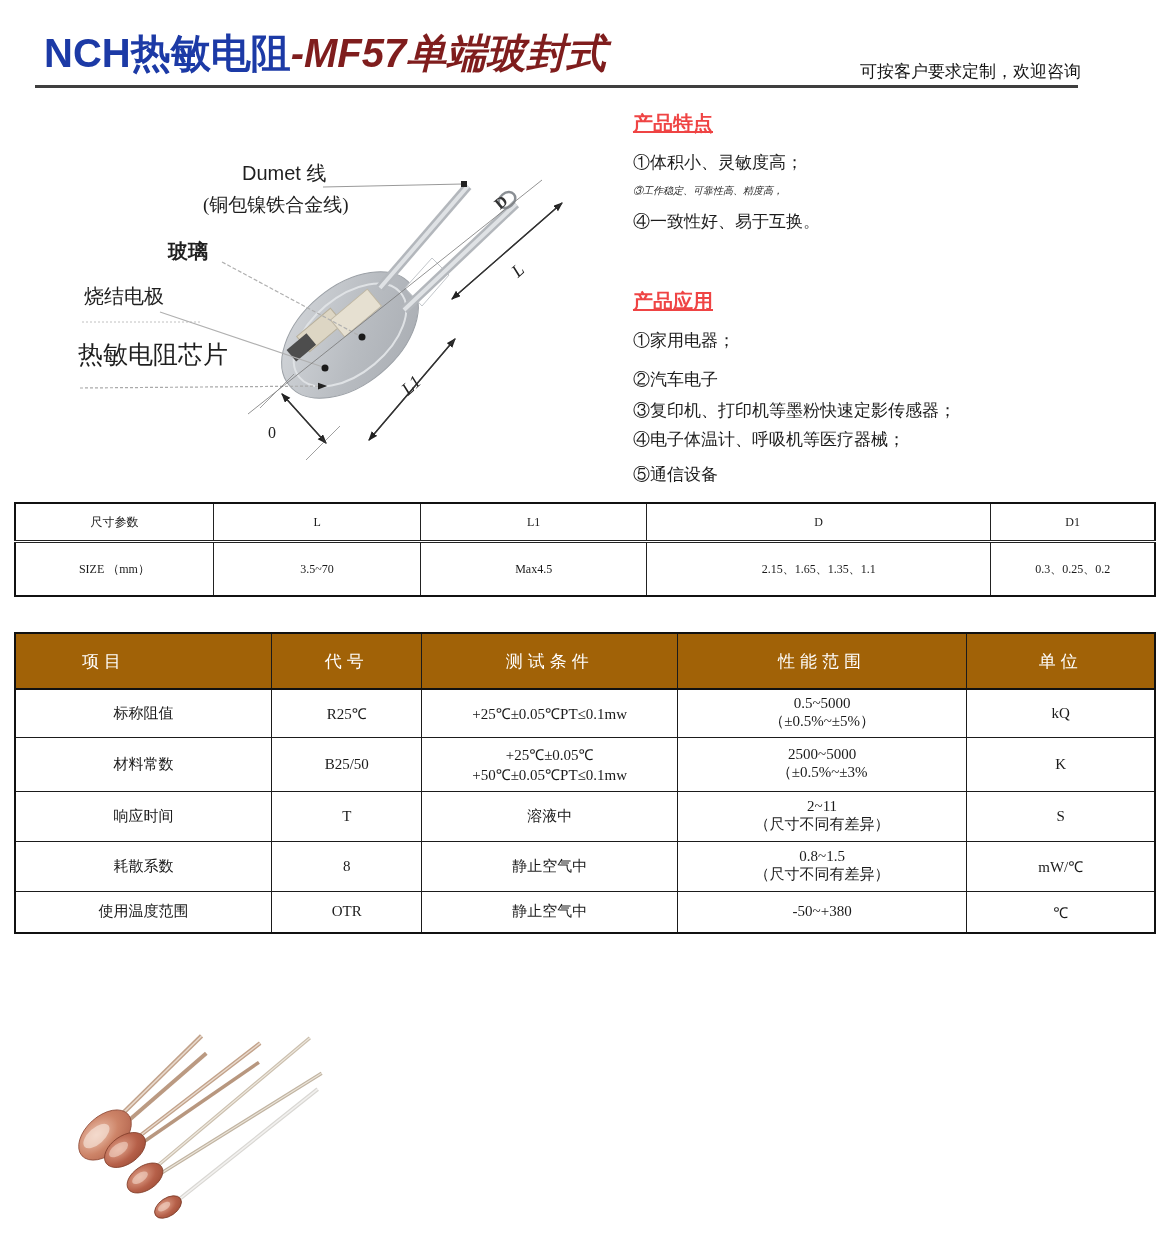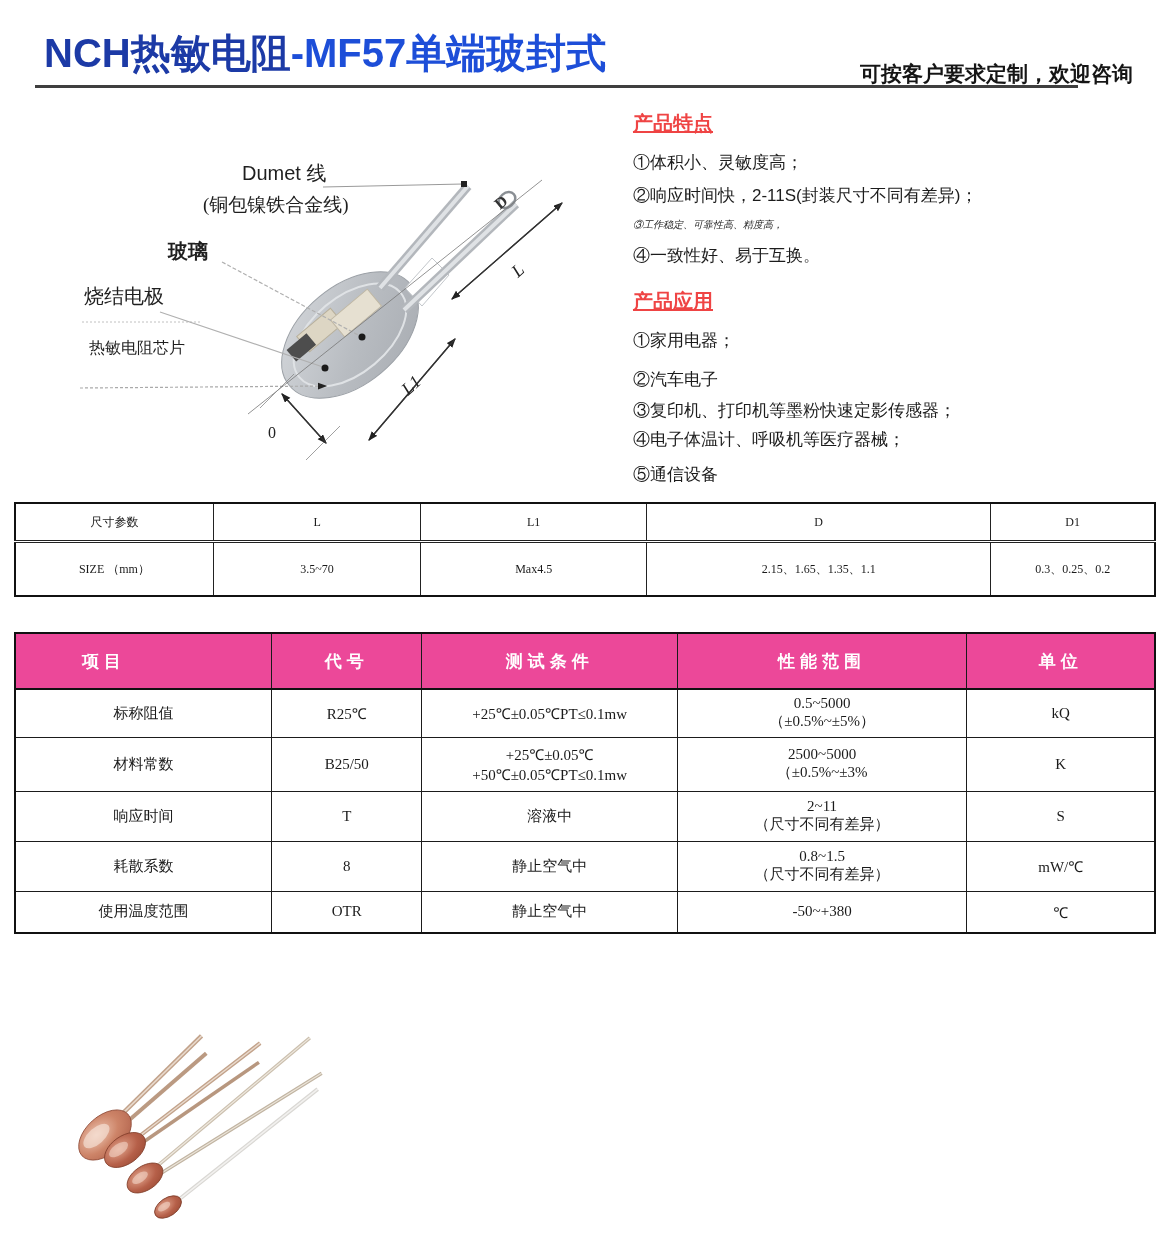--- a/index.html
+++ b/index.html
@@ -3,57 +3,57 @@
 <meta charset="utf-8">
 <style>
   html,body{margin:0;padding:0;background:#fff;}
   .page{position:relative;width:1168px;height:1242px;background:#fff;overflow:hidden;
         font-family:"Liberation Serif",serif;color:#1a1a1a;}
 
   
   .title{position:absolute;left:44px;top:26px;font-family:"Liberation Sans",sans-serif;
          font-weight:bold;font-size:40px;letter-spacing:0;white-space:nowrap;}
   .title .brand{color:#1c3aa6;}
-  .title .rest{color:#1d4ed8;}
+  .title .rest{color:#7f1d1d;font-style:italic;}
   .subtitle{position:absolute;left:860px;top:60px;font-family:"Liberation Sans",sans-serif;
-            font-weight:bold;font-size:21px;color:#151515;white-space:nowrap;}
+            font-weight:normal;font-size:17px;color:#151515;white-space:nowrap;}
   .rule{position:absolute;left:35px;top:85px;width:1043px;height:3px;background:#3f3f3f;}
 
   
   .col-right{position:absolute;left:633px;top:110px;width:520px;
              font-family:"Liberation Sans",sans-serif;}
   .sec-title{font-size:20px;font-weight:bold;color:#ef4444;margin:0 0 14px 0;text-decoration:underline;}
   .feat-item{font-size:17px;color:#1c1c1c;}
   .apps{position:absolute;left:633px;top:288px;width:520px;font-family:"Liberation Sans",sans-serif;}
   .it{font-style:italic;font-size:10px;font-family:"Liberation Serif",serif;}
   .mb10{margin-bottom:10px}.mb11{margin-bottom:11px}.mb12{margin-bottom:12px}
   .mb16{margin-bottom:16px}.mb8{margin-bottom:8px}.mb6{margin-bottom:6px}
 
   
   .diagram{position:absolute;left:60px;top:140px;width:560px;height:330px;}
   .diagram svg{position:absolute;left:0;top:0;}
   .dlabel{position:absolute;white-space:nowrap;color:#1f1f1f;}
   .lb-dumet{left:182px;top:20px;font-family:"Liberation Sans",sans-serif;font-size:20px;}
   .lb-dumet-sub{left:143px;top:52px;font-size:19px;}
   .lb-glass{left:108px;top:98px;font-size:20px;font-weight:bold;font-family:Liberation Mono, monospace;}
   .lb-electrode{left:24px;top:143px;font-size:20px;}
-  .lb-chip{left:29px;top:198px;font-size:16px;}
+  .lb-chip{left:18px;top:198px;font-size:25px;}
 
   
   table{border-collapse:collapse;table-layout:fixed;}
   .size-table{position:absolute;left:14px;top:502px;width:1142px;font-size:12px;}
   .size-table td{border:1px solid #222;text-align:center;vertical-align:middle;}
   .size-table{border:2px solid #111;}
   .size-table .hd td{height:34px;border-bottom:3px double #222;}
   .size-table .bd td{height:50px;}
 
   .spec-table{position:absolute;left:14px;top:632px;width:1142px;font-size:15px;border:2px solid #111;}
   .spec-table td,.spec-table th{border:1px solid #1b1b1b;text-align:center;vertical-align:middle;}
-  .spec-table thead th{background:#ec4899;color:#fff;font-family:"Liberation Sans",sans-serif;
-                       font-weight:bold;font-size:17px;height:52px;letter-spacing:5px;
+  .spec-table thead th{background:#a16207;color:#fff;font-family:"Liberation Sans",sans-serif;
+                       font-weight:normal;font-size:17px;height:52px;letter-spacing:5px;
                        border-bottom:2px solid #111;}
   .spec-table thead th.first{text-align:left;padding-left:66px;}
   .spec-table tbody tr{height:50px;}
   .spec-table .l2{font-size:15px;}
 
   
   .photo{position:absolute;left:62px;top:1032px;width:290px;height:200px;}
 </style>
 </head>
 <body>
@@ -127,21 +127,20 @@
     <div class="dlabel lb-dumet">Dumet 线</div>
     <div class="dlabel lb-dumet-sub">(铜包镍铁合金线)</div>
     <div class="dlabel lb-glass">玻璃</div>
     <div class="dlabel lb-electrode">烧结电极</div>
     <div class="dlabel lb-chip">热敏电阻芯片</div>
   </div>
 
   <div class="col-right">
     <h2 class="sec-title">产品特点</h2>
     <div class="feat-item mb10">①体积小、灵敏度高；</div>
-    <div class="feat-item mb11">②响应时间快，2-11S(封装尺寸不同有差异)；</div>
     <div class="feat-item it mb12">③工作稳定、可靠性高、精度高，</div>
     <div class="feat-item">④一致性好、易于互换。</div>
   </div>
 
   <div class="apps">
     <h2 class="sec-title">产品应用</h2>
     <div class="feat-item mb16">①家用电器；</div>
     <div class="feat-item mb8">②汽车电子</div>
     <div class="feat-item mb6">③复印机、打印机等墨粉快速定影传感器；</div>
     <div class="feat-item mb12">④电子体温计、呼吸机等医疗器械；</div>

